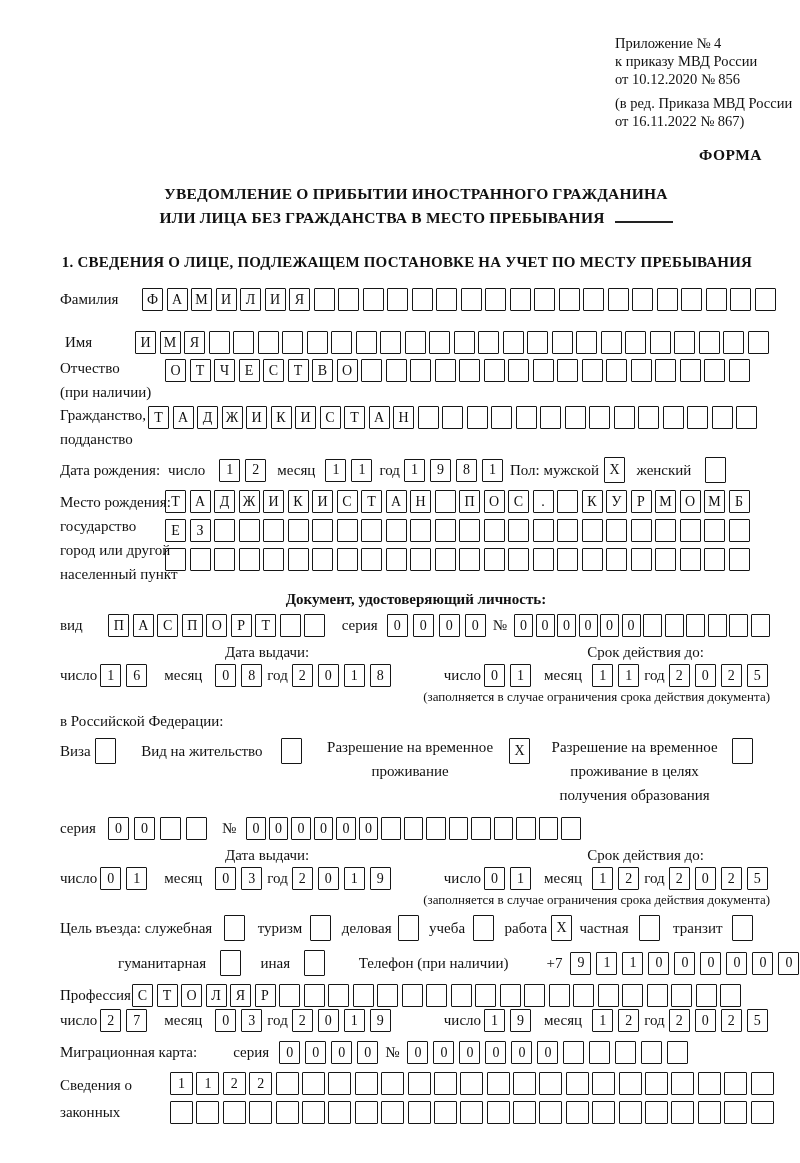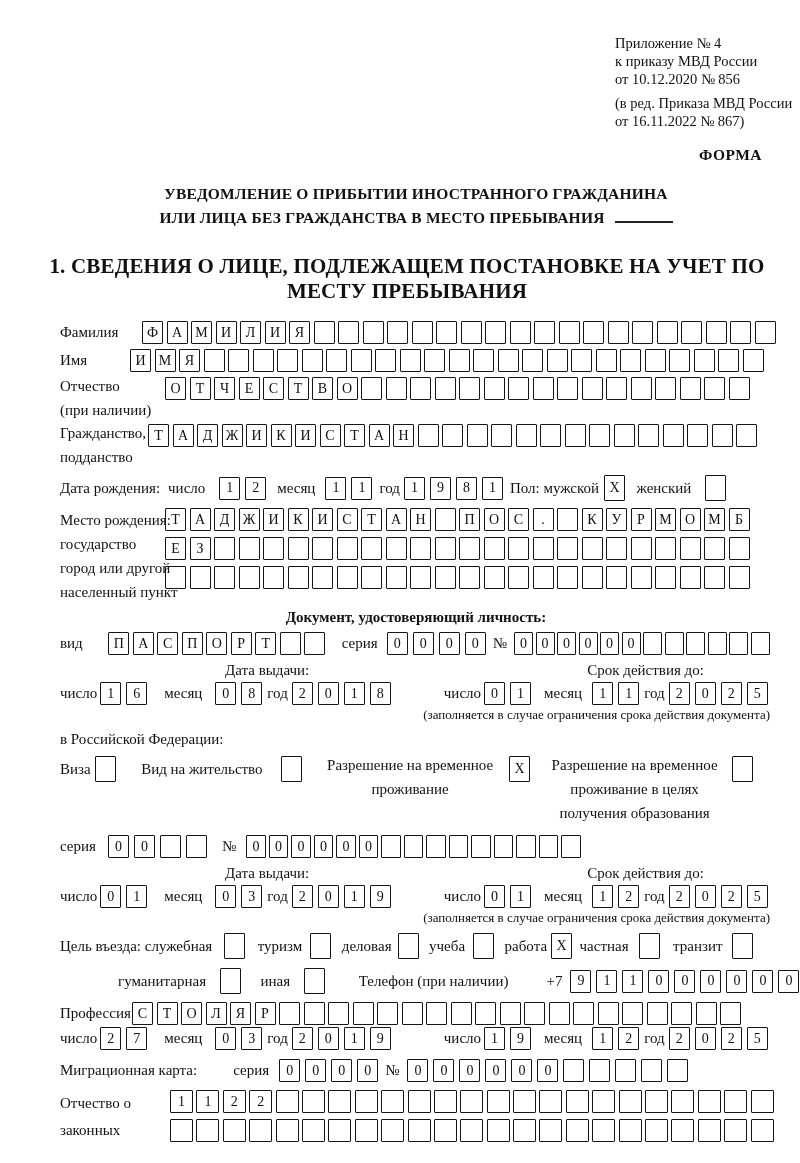--- a/index.html
+++ b/index.html
@@ -21,21 +21,21 @@
   .center { text-align: center; }
 
   
   .appendix-block { margin-left: 555px; width: 220px; }
   .appendix-block .gap { height: 6px; }
   .forma { text-align: right; padding-right: 10px; margin-top: 16px; font-size: 15.5px; letter-spacing: .5px; }
 
   
   .title { text-align: center; margin-top: 18px; font-size: 15.5px; line-height: 24px; letter-spacing: .2px; }
   .title-underline { display: inline-block; width: 58px; border-bottom: 2px solid #222; height: 14px; margin-left: 10px; }
-  .section-heading { text-align: center; margin-top: 24px; margin-left: -18px; font-size: 21px; letter-spacing: .2px; }
+  .section-heading { text-align: center; margin-top: 24px; margin-left: -18px; font-size: 15px; letter-spacing: .2px; }
 
   
   .cells { display: flex; }
   .cell {
     flex: 0 0 auto;
     width: 21px; height: 23px;
     border: 1.7px solid #161616;
     border-radius: 1px;
     margin-right: 3.5px;
     display: flex; align-items: center; justify-content: center;
@@ -101,21 +101,21 @@
         <span class="cell"></span>
         <span class="cell"></span>
         <span class="cell"></span>
         <span class="cell"></span>
         <span class="cell"></span>
         <span class="cell"></span>
         <span class="cell"></span>
       </div>
   </div>
 
-  <div class="row" style="margin-top:5px;">
+  <div class="row" style="margin-top:20px;justify-content:flex-end;">
     <div class="lbl label-col" style="width:70px;">Имя</div>
     <div class="cells">
         <span class="cell">И</span>
         <span class="cell">М</span>
         <span class="cell">Я</span>
         <span class="cell"></span>
         <span class="cell"></span>
         <span class="cell"></span>
         <span class="cell"></span>
         <span class="cell"></span>
@@ -660,21 +660,21 @@
         <span class="cell"></span>
         <span class="cell"></span>
         <span class="cell"></span>
         <span class="cell"></span>
         <span class="cell"></span>
       </div>
   </div>
 
   <div class="row-top" style="margin-top:8px;">
     <div class="label-col" style="width:110px;">
-      <div class="lbl" style="line-height:27px;">Отчество о</div>
+      <div class="lbl" style="line-height:27px;">Сведения о</div>
       <div class="lbl" style="line-height:27px;">законных</div>
 
     </div>
     <div class="stack">
       <div class="cells legal-cells">
           <span class="cell">1</span>
           <span class="cell">1</span>
           <span class="cell">2</span>
           <span class="cell">2</span>
           <span class="cell"></span>

